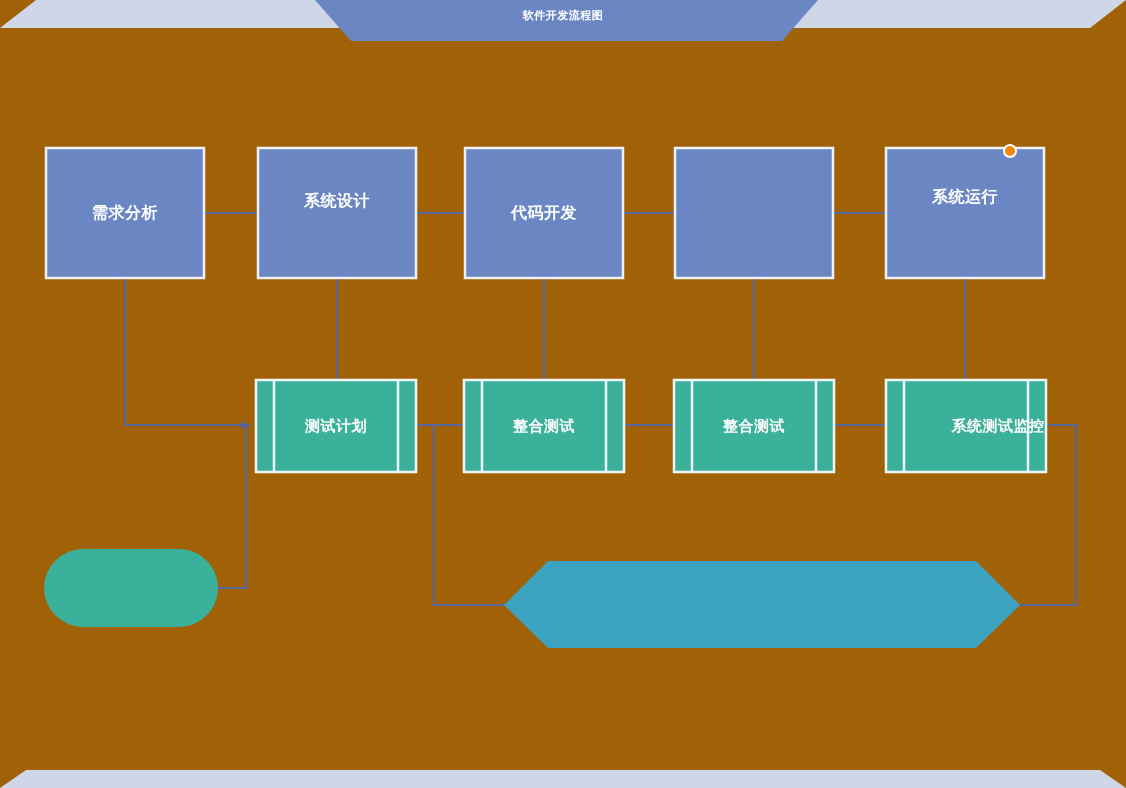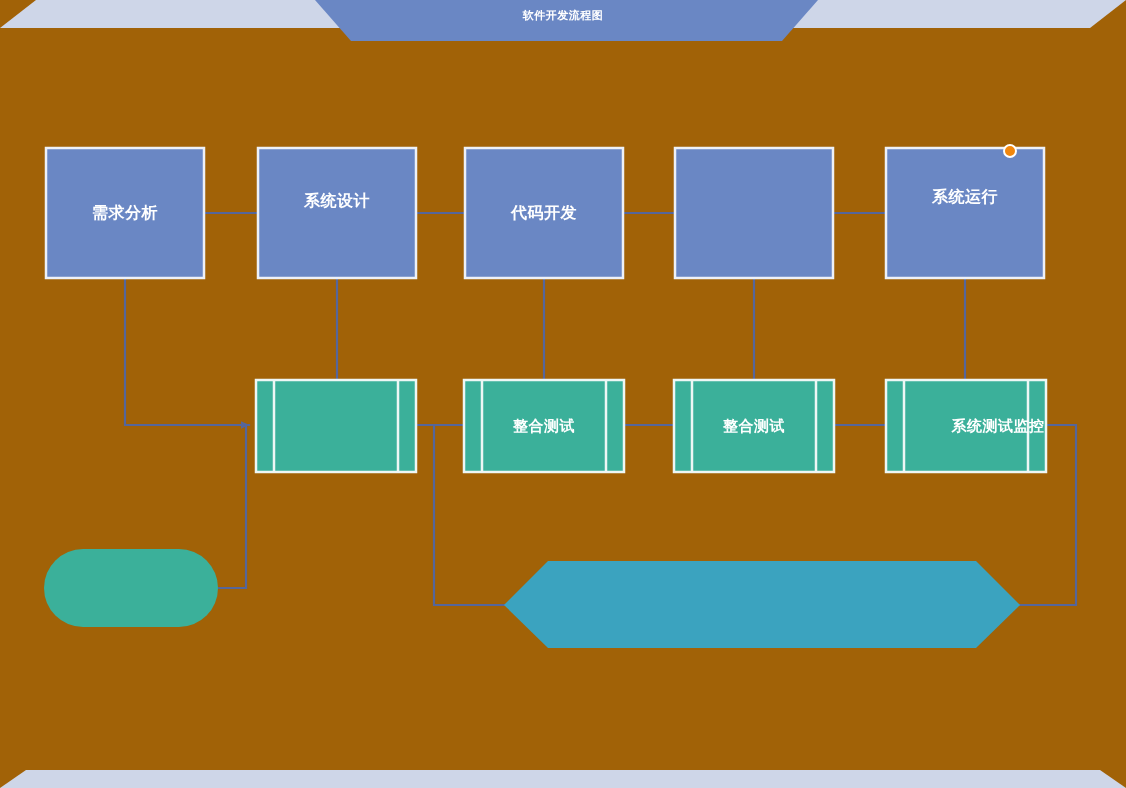--- a/index.html
+++ b/index.html
@@ -137,19 +137,20 @@
     <circle cx="1010" cy="151" r="6" fill="#f2870d" stroke="#ffffff" stroke-width="2"></circle>
   </svg>
 
   <div class="title-label">软件开发流程图</div>
 
   <div class="node-label proc-label" style="left:46px;  top:148px; width:158px; height:130px;">需求分析</div>
   <div class="node-label proc-label" style="left:258px; top:136px; width:158px; height:130px;">系统设计</div>
   <div class="node-label proc-label" style="left:465px; top:148px; width:158px; height:130px;">代码开发</div>
   <div class="node-label proc-label" style="left:886px; top:132px; width:158px; height:130px;">系统运行</div>
 
+  <div class="node-label pdef-label" style="left:274px; top:380px; width:124px; height:92px;">测试计划</div>
   <div class="node-label pdef-label" style="left:482px; top:380px; width:124px; height:92px;">整合测试</div>
   <div class="node-label pdef-label" style="left:692px; top:380px; width:124px; height:92px;">整合测试</div>
   <div class="node-label pdef-label" style="left:936px; top:380px; width:124px; height:92px;">系统测试监控</div>
 
 
 
 </div>
 
 </body></html>

